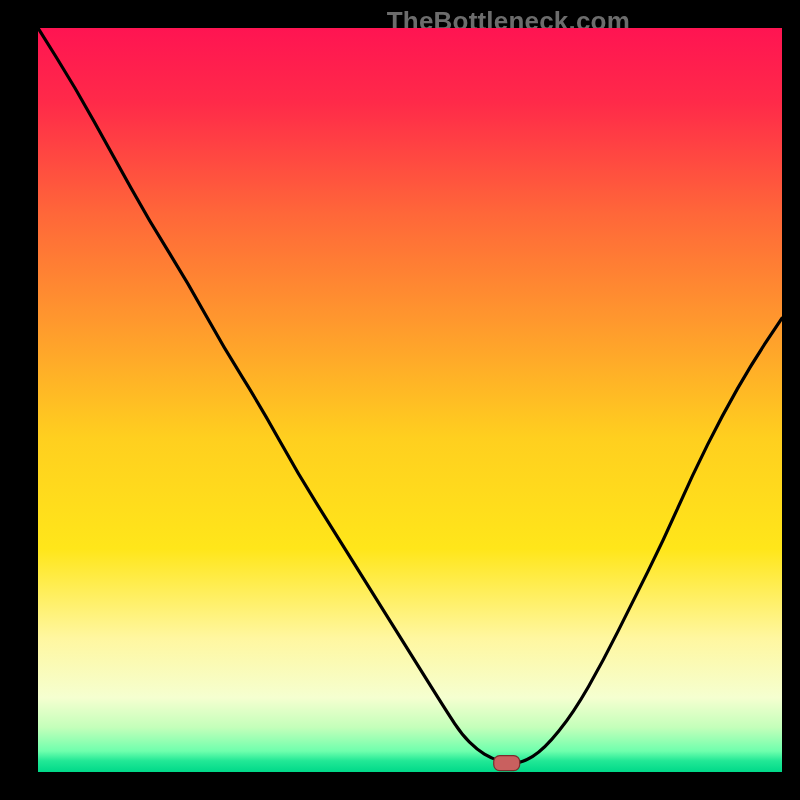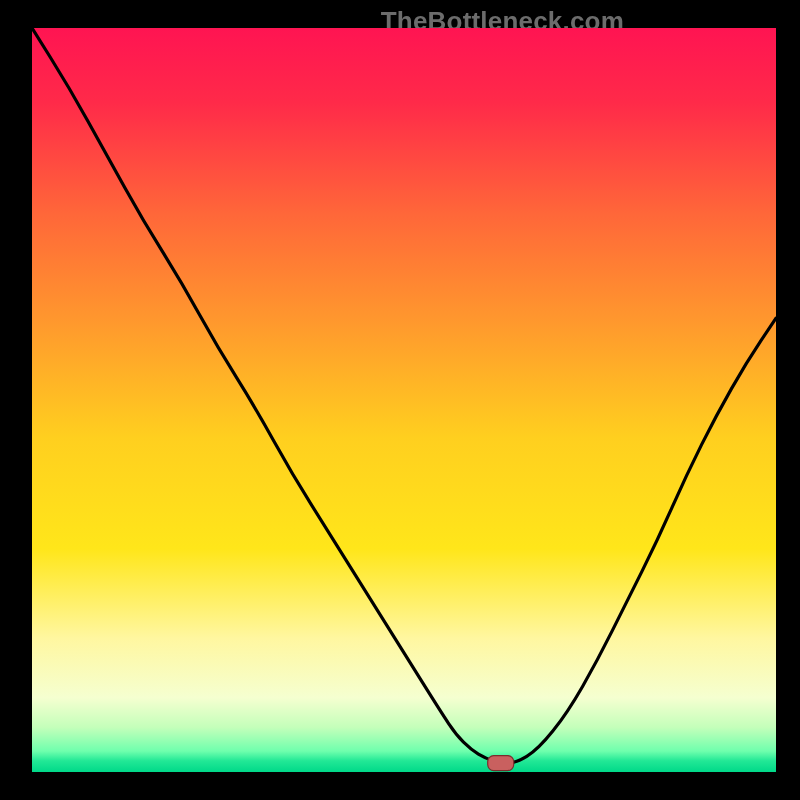--- a/index.html
+++ b/index.html
@@ -6,21 +6,21 @@
     margin: 0;
     padding: 0;
     width: 800px;
     height: 800px;
     background: #000;
     overflow: hidden;
     font-family: Arial, Helvetica, sans-serif;
   }
   .frame {
     position: absolute;
-    left: 4px; top: 0;
+    left: 10px; top: 0;
     width: 652px;
     height: 800px;
     background: #000;
   }
   .plot-area {
     position: absolute;
     left: 28px;
     top: 28px;
     width: 744px;
     height: 744px;

